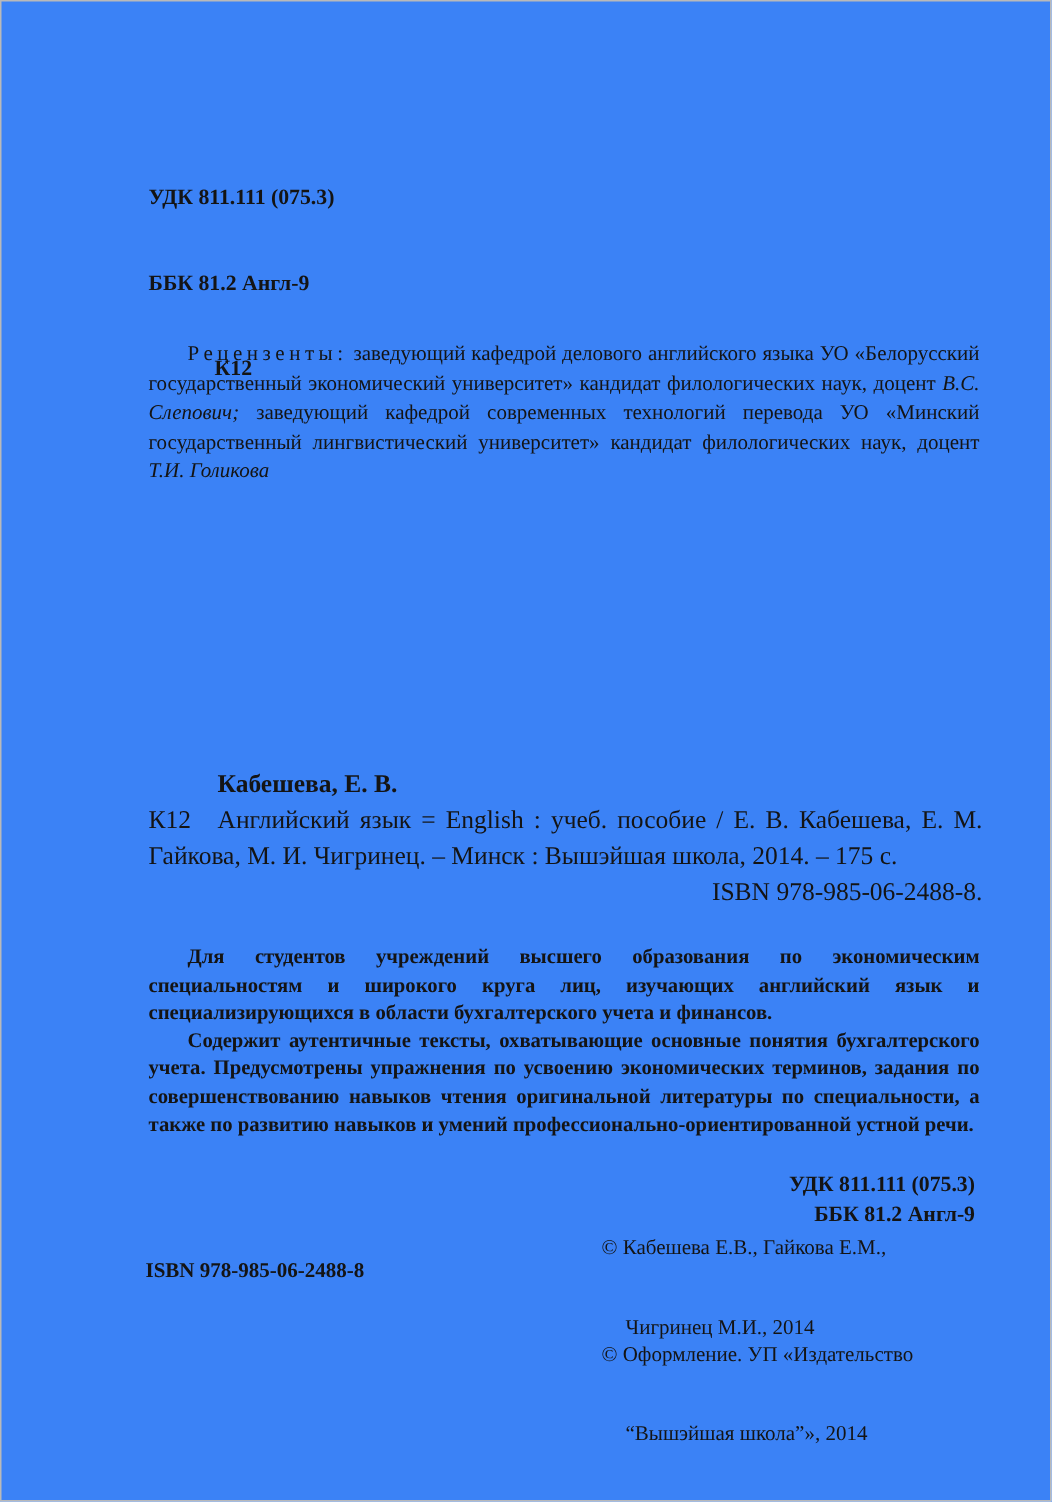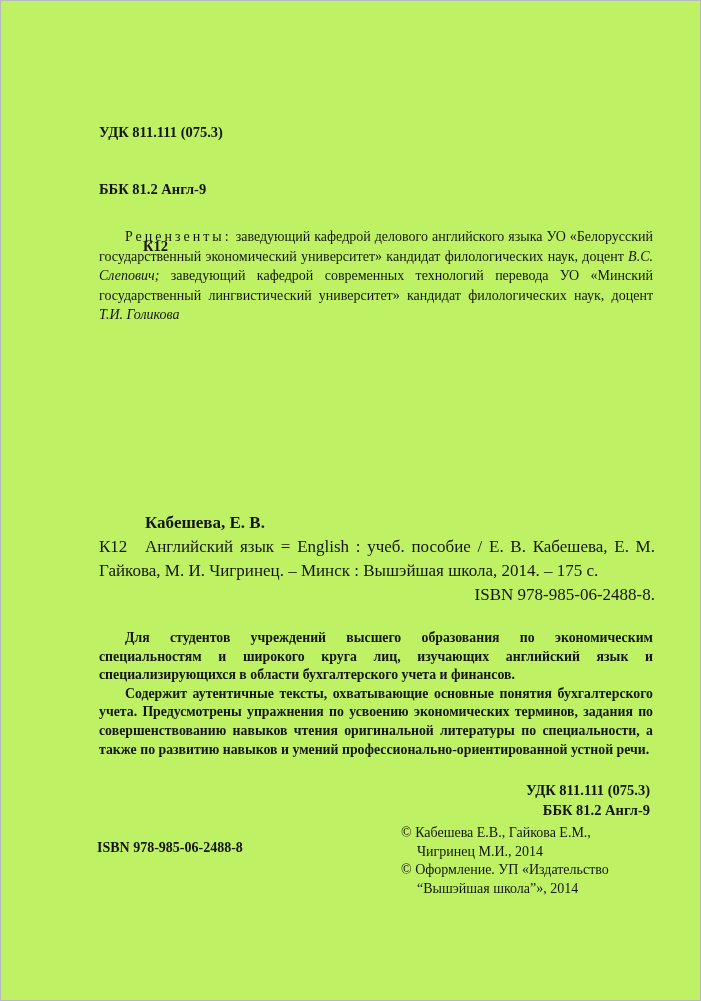--- a/index.html
+++ b/index.html
@@ -5,21 +5,21 @@
   * { margin: 0; padding: 0; box-sizing: border-box; }
   html, body { background: #e9e9e9; }
   body {
     width: 701px; height: 1001px;
     font-family: "Liberation Serif", "DejaVu Serif", serif;
     color: #141414;
   }
   .page {
     position: relative;
     width: 701px; height: 1001px;
-    background: #bef264;
+    background: #3b82f6;
     border: 1px solid #b9b9b9;
     overflow: hidden;
   }
 
   .top-codes {
     position: absolute; left: 98px; top: 84px;
     font-weight: bold; font-size: 14.5px; line-height: 19px;
     white-space: pre;
   }
   .top-codes .k12 { padding-left: 44px; }
@@ -64,21 +64,21 @@
     text-align: right;
     font-weight: bold; font-size: 14.5px; line-height: 20px;
   }
 
   .footer {
     position: absolute; left: 96px; top: 823px; width: 560px;
     font-size: 14px; line-height: 18.5px;
   }
   .footer .isbn { position: absolute; left: 0; top: 0; font-weight: bold; margin-top: 15px; }
   .footer .copyrights { position: absolute; left: 304px; top: 0; }
-  .footer .copyrights .cont { padding-left: 16px; }
+  .footer .copyrights .cont { padding-left: 16px; margin-top: 34px; }
 </style>
 </head>
 <body>
 
 <div class="page">
 
   <div class="top-codes">
     <div>УДК 811.111 (075.3)</div>
     <div>ББК 81.2 Англ-9</div>
     <div class="k12">К12</div>

